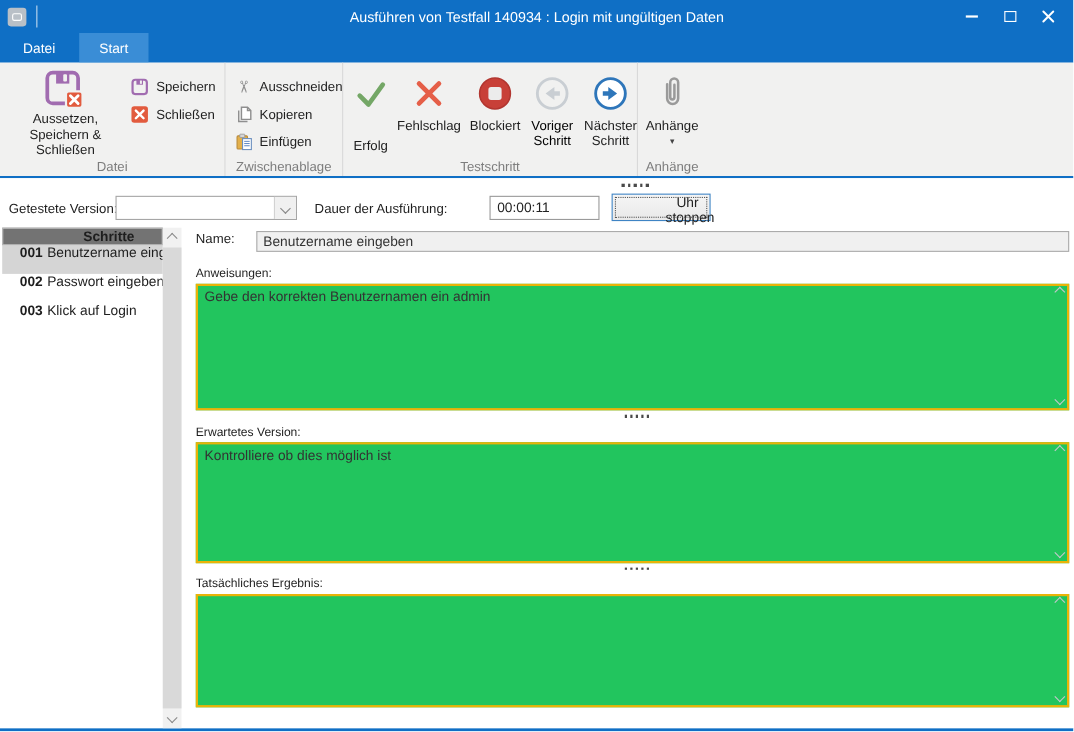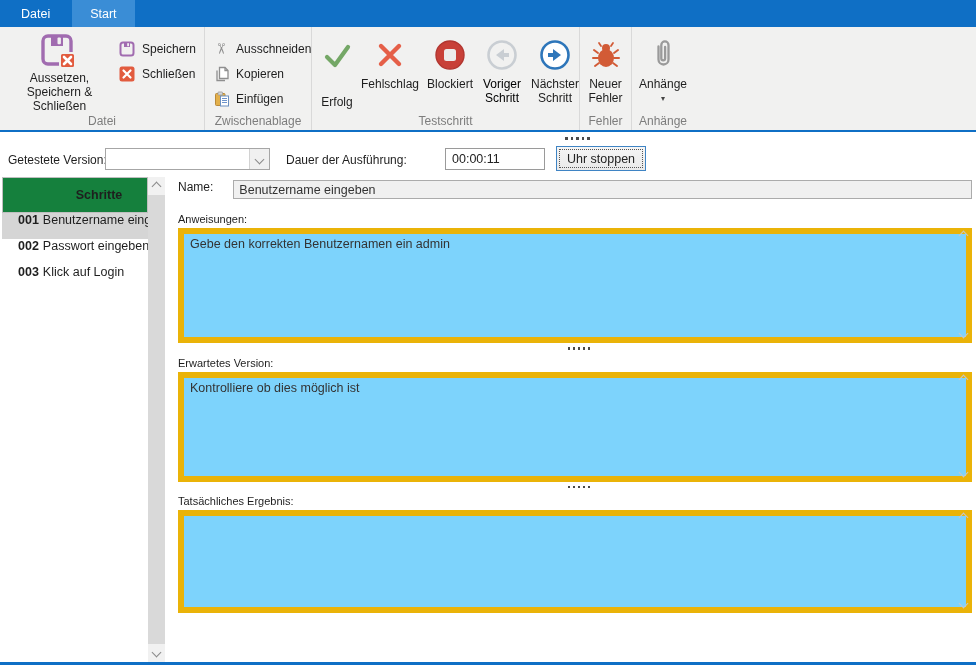--- a/index.html
+++ b/index.html
@@ -39,61 +39,81 @@
   .drop-arrow { font-size:8px; color:#444; line-height:8px; margin-top:4px; }
 
   
   .formrow { height:45px; background:#fff; position:relative; flex:0 0 auto; } 
   .lbl-version { position:absolute; left:8px; top:21px; }
   .combo { position:absolute; left:105px; top:16px; width:165px; height:22px; border:1px solid #a6a6a6; background:#fff; display:flex; }
   .combo .cfield { flex:1; }
   .combo .cbtn { width:20px; border-left:1px solid #d2d2d2; background:#f0f0f0; display:flex; align-items:center; justify-content:center; }
   .lbl-duration { position:absolute; left:286px; top:21px; }
   .time-input { position:absolute; left:445px; top:16px; width:100px; height:22px; border:1px solid #9a9a9a; font-family:"Liberation Sans",sans-serif; font-size:12.5px; padding:0 6px; color:#222; background:#fff; }
-  .stop-btn { position:absolute; left:556px; top:14px; width:90px; height:25px; background:linear-gradient(#f5f5f5,#e9e9e9); border:1px solid #3f84c4; outline:1px dotted #555; outline-offset:-4px; font-family:"Liberation Sans",sans-serif; font-size:12.5px; color:#222; }
+  .stop-btn { position:absolute; left:556px; top:14px; width:90px; height:25px; background:linear-gradient(#f5f5f5,#e9e9e9); border:1px solid #3f84c4; outline:1px dotted #555; outline-offset:-4px; font-family:"Liberation Sans",sans-serif; font-size:12.5px; color:#222;padding-left:48px; }
   .grip { position:absolute; display:flex; gap:3px; }
   .grip i { width:2.5px; height:2.5px; background:#4a4a4a; display:block; }
   .grip-top { left:565px; top:5px; }
 
   
   .main { flex:1 1 auto; display:flex; background:#fff; position:relative; min-height:0; }
   .steps-panel { width:163px; margin-left:2px; flex:0 0 auto; display:flex; }
   .steps-list { width:146px; }
-  .steps-header { height:36px; background:#15803d; border:1px solid #bfbfbf; display:flex; align-items:center; justify-content:center; font-weight:bold; font-size:12.5px;padding-left:48px; }
+  .steps-header { height:16px; background:#737373; border:1px solid #bfbfbf; display:flex; align-items:center; justify-content:center; font-weight:bold; font-size:12.5px;padding-left:48px; }
   .step-row { height:26px; display:flex; padding-left:16px; white-space:nowrap; overflow:hidden; font-size:12.5px; }
   .step-row .num { font-weight:bold; margin-right:4px; }
   .step-row.selected { background:#d5d5d5; }
   .vscroll { width:17px; background:#f1f1f1; position:relative; }
   .vscroll .thumb { position:absolute; left:0; right:0; top:18px; bottom:18px; background:#d9d9d9; }
   .vscroll .chev-up, .vscroll .chev-dn { position:absolute; left:5px; }
   .chev { width:7px; height:7px; border-right:1.6px solid #8a8a8a; border-bottom:1.6px solid #8a8a8a; display:inline-block; }
   .chev.up { transform:rotate(225deg); }
   .chev.dn { transform:rotate(45deg); }
   .vscroll .chev-up { top:6px; }
   .vscroll .chev-dn { bottom:6px; }
 
   .detail { flex:1 1 auto; padding:3px 4px 0 13px; display:flex; flex-direction:column; min-width:0; }
   .name-row { display:flex; align-items:flex-start; gap:20px; height:20px; }
   .name-input { flex:1; height:19px; background:#f0f0f0; border:1px solid #ababab; font-family:"Liberation Sans",sans-serif; font-size:12.5px; padding:0 5px; color:#333; }
   .sec-label { margin-top:13px; margin-bottom:3px; font-size:11px; }
   .ta-wrap { position:relative; }
-  .ta-wrap textarea { display:block; width:100%; border:6px solid #eab308; resize:none; font-family:"Liberation Sans",sans-serif; font-size:12.5px; color:#333; padding:3px 20px 3px 6px; background:#7dd3fc; overflow:hidden; }
+  .ta-wrap textarea { display:block; width:100%; border:2px solid #eab308; resize:none; font-family:"Liberation Sans",sans-serif; font-size:12.5px; color:#333; padding:3px 20px 3px 6px; background:#22c55e; overflow:hidden; }
   .ta-wrap .chev-t, .ta-wrap .chev-b { position:absolute; right:5px; }
   .ta-wrap .chev-t { top:4px; }
   .ta-wrap .chev-b { bottom:6px; }
   .chev.lite { border-color:#c5c8cc; }
   .grip-mid { position:relative; left:390px; margin-top:4px; margin-bottom:4px; width:22px; }
 
   .bottombar { height:3px; background:#0f6fc5; flex:0 0 auto; }
 </style>
 </head>
 <body>
 
 <div class="window">
 
+  <div class="titlebar">
+    <div class="app-icon">
+        <span class="inner"></span>
+      </div>
+    <div class="title-sep"></div>
+    <div class="title-text">Ausführen von Testfall 140934 : Login mit ungültigen Daten</div>
+    <div class="win-controls">
+      <div class="win-btn">
+          <span class="glyph-min"></span>
+        </div>
+      <div class="win-btn">
+          <span class="glyph-max"></span>
+        </div>
+      <div class="win-btn glyph-close">
+        <svg width="12" height="12" viewBox="0 0 12 12">
+            <path d="M1.5 1.5 L10.5 10.5 M10.5 1.5 L1.5 10.5" stroke="#fff" stroke-width="1.8" stroke-linecap="round"></path>
+          </svg>
+      </div>
+    </div>
+  </div>
 
   <div class="tabrow">
     <div class="tab">Datei</div>
     <div class="tab active">Start</div>
   </div>
 
   <div class="ribbon">
 
     <div class="rgroup" style="width:205px;">
       <div class="bigbtn" style="width:122px;">
@@ -205,36 +225,20 @@
           <svg width="32" height="32" viewBox="0 0 32 32">
             <circle cx="16" cy="16" r="13.5" fill="#fff" stroke="#2e76ba" stroke-width="2.6"></circle>
             <path d="M14 10 l8 6 -8 6 v-4 h-5 v-4 h5 z" fill="#2e76ba"></path>
           </svg>
         </span>
         <span class="lbl">Nächster Schritt</span>
       </div>
       <div class="rgroup-label">Testschritt</div>
     </div>
 
-    <div class="rgroup" style="width:52px;">
-      <div class="bigbtn" style="width:44px; padding:2px 0;">
-        <span class="icon">
-          <svg width="30" height="30" viewBox="0 0 30 30">
-            <g stroke="#d25b36" stroke-width="2" stroke-linecap="round">
-              <path d="M7 13 l-4 -3 M7 18 h-5 M8 23 l-4 3 M23 13 l4 -3 M23 18 h5 M22 23 l4 3"></path>
-            </g>
-            <path d="M10 6 l-2 -3 M20 6 l2 -3" stroke="#d25b36" stroke-width="1.8" stroke-linecap="round"></path>
-            <circle cx="15" cy="8" r="4" fill="#d25b36"></circle>
-            <ellipse cx="15" cy="18" rx="8" ry="9" fill="#d25b36"></ellipse>
-          </svg>
-        </span>
-        <span class="lbl">Neuer Fehler</span>
-      </div>
-      <div class="rgroup-label">Fehler</div>
-    </div>
 
     <div class="rgroup" style="width:62px; border-right:none;">
       <div class="bigbtn" style="width:56px; padding:2px 0;">
         <span class="icon">
           <svg width="30" height="34" viewBox="0 0 30 34">
             <path d="M10.5 8.5 v13 a5 5 0 0 0 10 0 V7 a3.6 3.6 0 0 0 -7.2 0 v13.5 a1.9 1.9 0 0 0 3.8 0 V9" fill="none" stroke="#9a9a9a" stroke-width="2.3" stroke-linecap="round"></path>
           </svg>
         </span>
         <span class="lbl">Anhänge</span>
         <span class="drop-arrow">▾</span>

